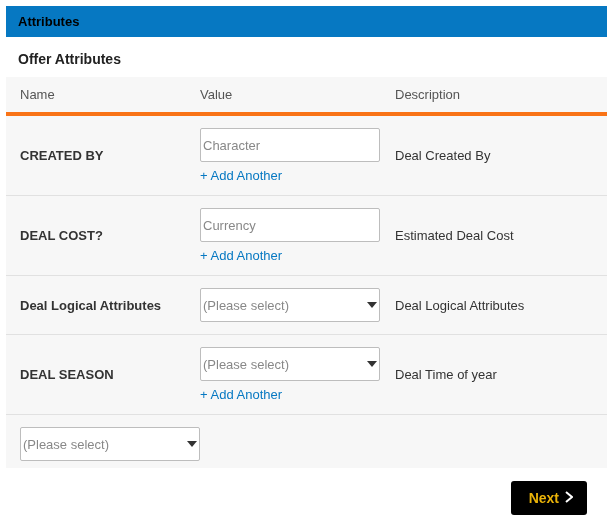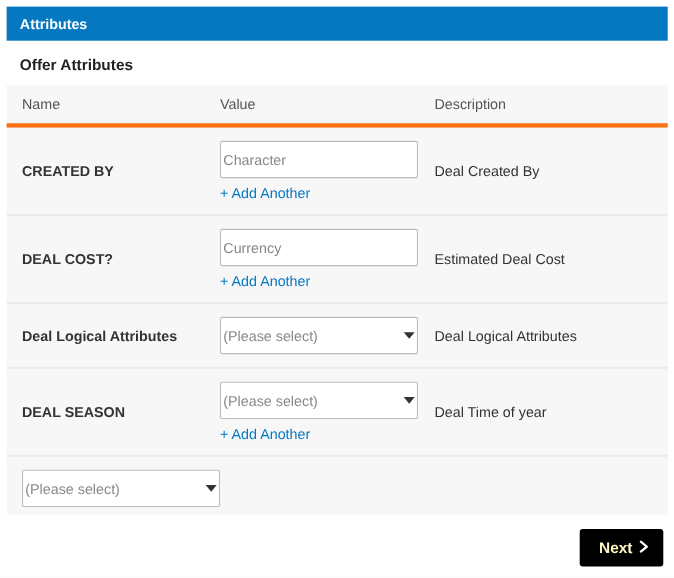--- a/index.html
+++ b/index.html
@@ -11,21 +11,21 @@
     width: 613px;
     height: 525px;
     overflow: hidden;
     position: relative;
   }
   .panel {
     margin: 6px 6px 0 6px;
   }
   .panel-header {
     background: #0678c2;
-    color: #ffffff;
+    color: #000000;
     font-weight: bold;
     font-size: 13px;
     padding: 8px 12px;
   }
   .section-title {
     font-weight: bold;
     font-size: 14px;
     padding: 14px 12px 10px 12px;
     color: #222;
   }
@@ -88,24 +88,24 @@
   }
   .add-link {
     color: #0678c2;
     font-size: 13px;
     margin-top: 6px;
     cursor: pointer;
     display: inline-block;
   }
   .next-btn {
     position: absolute;
-    right: 10px;
+    right: 26px;
     bottom: 10px;
     background: #000;
-    color: #fef9c3;
+    color: #eab308;
     border-radius: 3px;
     padding: 9px 14px 9px 18px;
     font-size: 14px;
     font-weight: bold;
     display: flex;
     align-items: center;
     gap: 6px;
     cursor: pointer;
   }
   .next-btn svg { width: 8px; height: 12px; }

